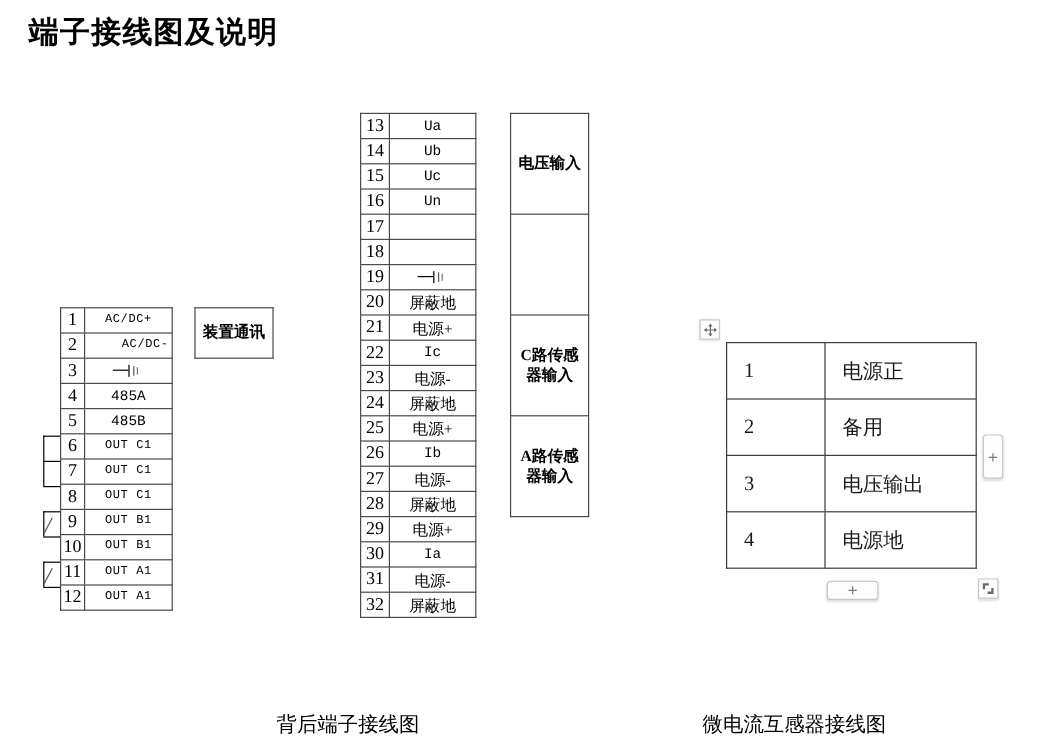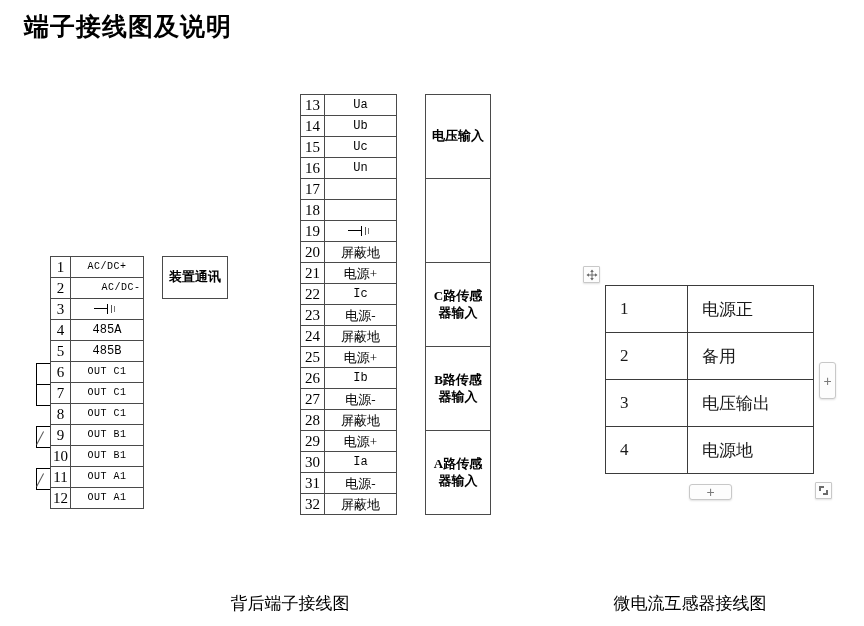--- a/index.html
+++ b/index.html
@@ -389,23 +389,20 @@
   <table class="desc-table" id="mid-desc-table" style="left:425px; top:94px; width:66px;">
     <tbody id="mid-groups">
         <tr>
           <td style="height: 84px; margin-left: 20px;">电压输入</td>
         </tr>
         <tr>
           <td style="height: 84px;"></td>
         </tr>
         <tr>
           <td style="height: 84px;">C路传感<br>器输入</td>
-        </tr>
-        <tr>
-          <td style="height: 84px;">B路传感<br>器输入</td>
         </tr>
         <tr>
           <td style="height: 84px;">A路传感<br>器输入</td>
         </tr>
       </tbody>
   </table>
 
   <div class="wp-wrap" style="left:605px; top:285px;">
 
     <table class="wp-table" id="wp-table">
@@ -455,15 +452,15 @@
     <div class="handle handle-resize" style="left:210px; top:197px;">
       <svg width="11" height="11" viewBox="0 0 11 11" aria-hidden="true">
         <polygon points="1,1 6,1 6,3 3,3 3,6 1,6" fill="#6b6b6b"></polygon>
         <polygon points="10,10 5,10 5,8 8,8 8,5 10,5" fill="#6b6b6b"></polygon>
       </svg>
     </div>
   </div>
 
   <div class="caption" style="left:120px; top:592px; width:340px;">背后端子接线图</div>
 
-  <div class="caption" style="left:520px; top:592px; width:340px;">微电流互感器接线图</div>
+  <div class="caption" style="left:492px; top:592px; width:340px;">微电流互感器接线图</div>
 
 </div>
 
 </body></html>

